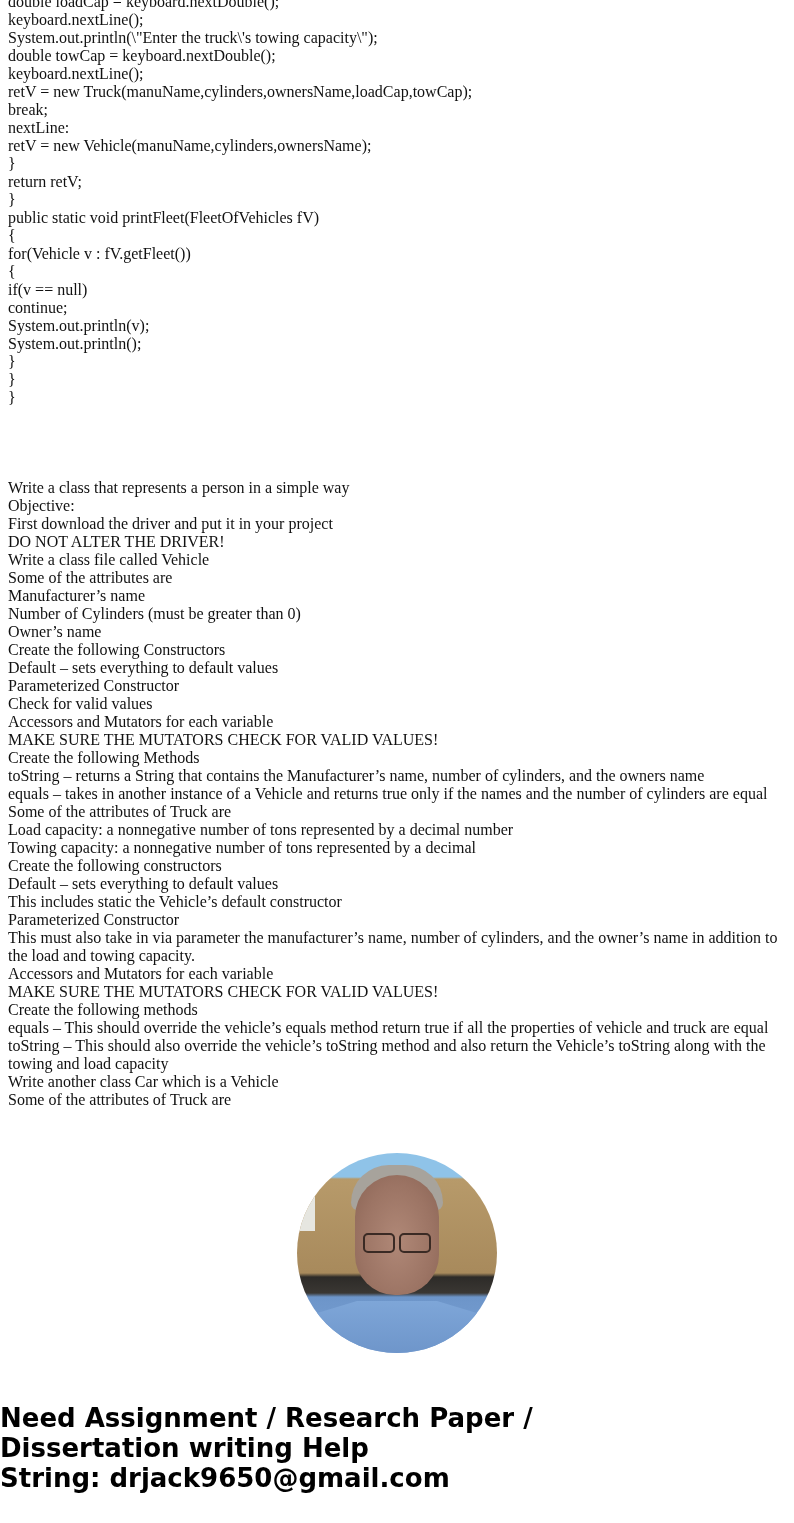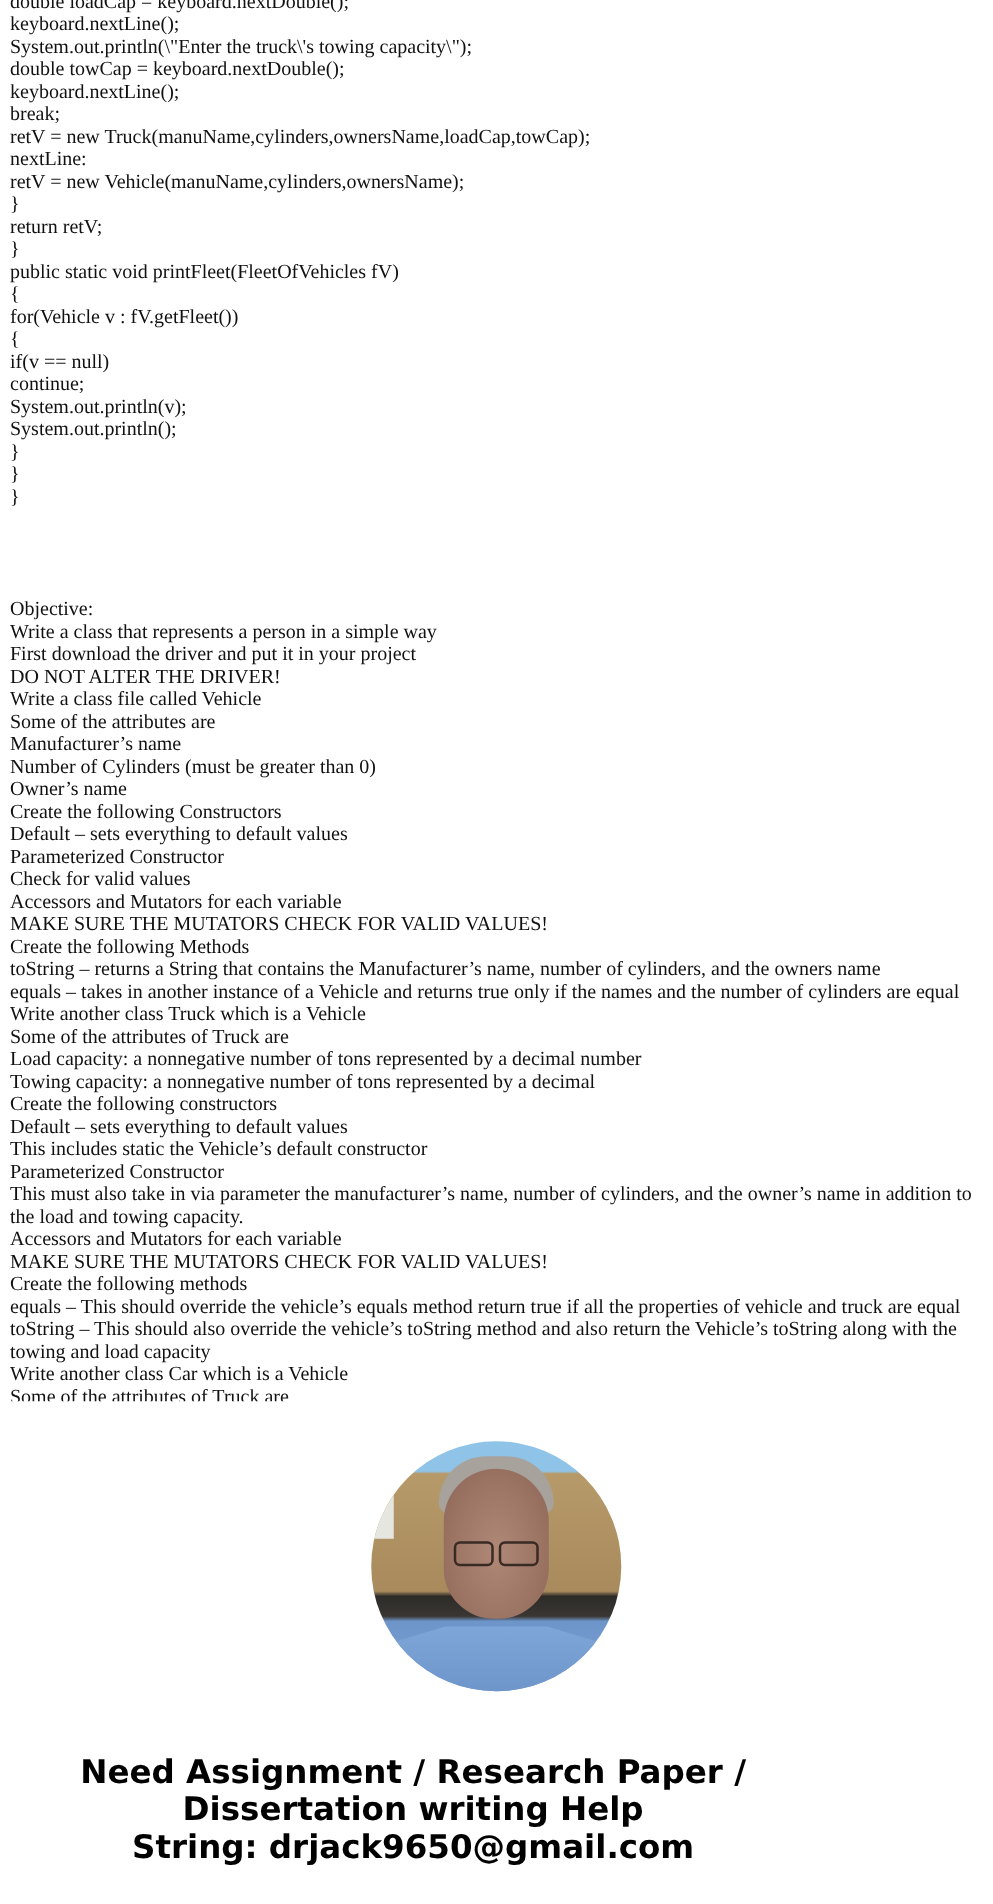--- a/index.html
+++ b/index.html
@@ -31,37 +31,37 @@
   .avatar .glasses span {
     position: absolute; top: 0; width: 28px; height: 16px; border: 2px solid #3a2a24; border-radius: 5px;
   }
   .avatar .shirt {
     position: absolute; left: 0; top: 148px; width: 200px; height: 60px;
     background: linear-gradient(180deg, #7ea6d8, #6c93c8);
     clip-path: polygon(0 30%, 30% 0, 70% 0, 100% 30%, 100% 100%, 0 100%);
   }
   .avatar .panel-left { position:absolute; left: 0; top: 28px; width: 18px; height: 50px; background:#e6e6e0; }
   .footer {
-    position: absolute; left: 0; top: 1403px; width: 661px; text-align: center;
+    position: absolute; left: 0; top: 1403px; width: 661px; 
     font-family: "DejaVu Sans", sans-serif; font-weight: bold; font-size: 26px; line-height: 30px; color: #000;
   }
 </style>
 </head>
 <body>
 
 <div class="text-clip">
   <div class="text-flow">
     <div id="code-block">
         <div class="line">double loadCap = keyboard.nextDouble();</div>
         <div class="line">keyboard.nextLine();</div>
         <div class="line">System.out.println(\"Enter the truck\'s towing capacity\");</div>
         <div class="line">double towCap = keyboard.nextDouble();</div>
         <div class="line">keyboard.nextLine();</div>
+        <div class="line">retV = new Truck(manuName,cylinders,ownersName,loadCap,towCap);</div>
         <div class="line">break;</div>
-        <div class="line">retV = new Truck(manuName,cylinders,ownersName,loadCap,towCap);</div>
         <div class="line">nextLine:</div>
         <div class="line">retV = new Vehicle(manuName,cylinders,ownersName);</div>
         <div class="line">}</div>
         <div class="line">return retV;</div>
         <div class="line">}</div>
         <div class="line">public static void printFleet(FleetOfVehicles fV)</div>
         <div class="line">{</div>
         <div class="line">for(Vehicle v : fV.getFleet())</div>
         <div class="line">{</div>
         <div class="line">if(v == null)</div>
@@ -70,39 +70,38 @@
         <div class="line">System.out.println();</div>
         <div class="line">}</div>
         <div class="line">}</div>
         <div class="line">}</div>
       </div>
     <div class="line"></div>
     <div class="line"></div>
     <div class="line"></div>
     <div class="line"></div>
     <div id="instr-block">
+        <div class="line">Write a class that represents a person in a simple way</div>
         <div class="line">Objective:</div>
-        <div class="line">Write a class that represents a person in a simple way</div>
         <div class="line">First download the driver and put it in your project</div>
         <div class="line">DO NOT ALTER THE DRIVER!</div>
         <div class="line">Write a class file called Vehicle</div>
         <div class="line">Some of the attributes are</div>
         <div class="line">Manufacturer’s name</div>
         <div class="line">Number of Cylinders (must be greater than 0)</div>
         <div class="line">Owner’s name</div>
         <div class="line">Create the following Constructors</div>
         <div class="line">Default – sets everything to default values</div>
         <div class="line">Parameterized Constructor</div>
         <div class="line">Check for valid values</div>
         <div class="line">Accessors and Mutators for each variable</div>
         <div class="line">MAKE SURE THE MUTATORS CHECK FOR VALID VALUES!</div>
         <div class="line">Create the following Methods</div>
         <div class="line">toString – returns a String that contains the Manufacturer’s name, number of cylinders, and the owners name</div>
         <div class="line">equals – takes in another instance of a Vehicle and returns true only if the names and the number of cylinders are equal</div>
-        <div class="line">Write another class Truck which is a Vehicle</div>
         <div class="line">Some of the attributes of Truck are</div>
         <div class="line">Load capacity: a nonnegative number of tons represented by a decimal number</div>
         <div class="line">Towing capacity: a nonnegative number of tons represented by a decimal</div>
         <div class="line">Create the following constructors</div>
         <div class="line">Default – sets everything to default values</div>
         <div class="line">This includes static the Vehicle’s default constructor</div>
         <div class="line">Parameterized Constructor</div>
         <div class="line">This must also take in via parameter the manufacturer’s name, number of cylinders, and the owner’s name in addition to the load and towing capacity.</div>
         <div class="line">Accessors and Mutators for each variable</div>
         <div class="line">MAKE SURE THE MUTATORS CHECK FOR VALID VALUES!</div>

